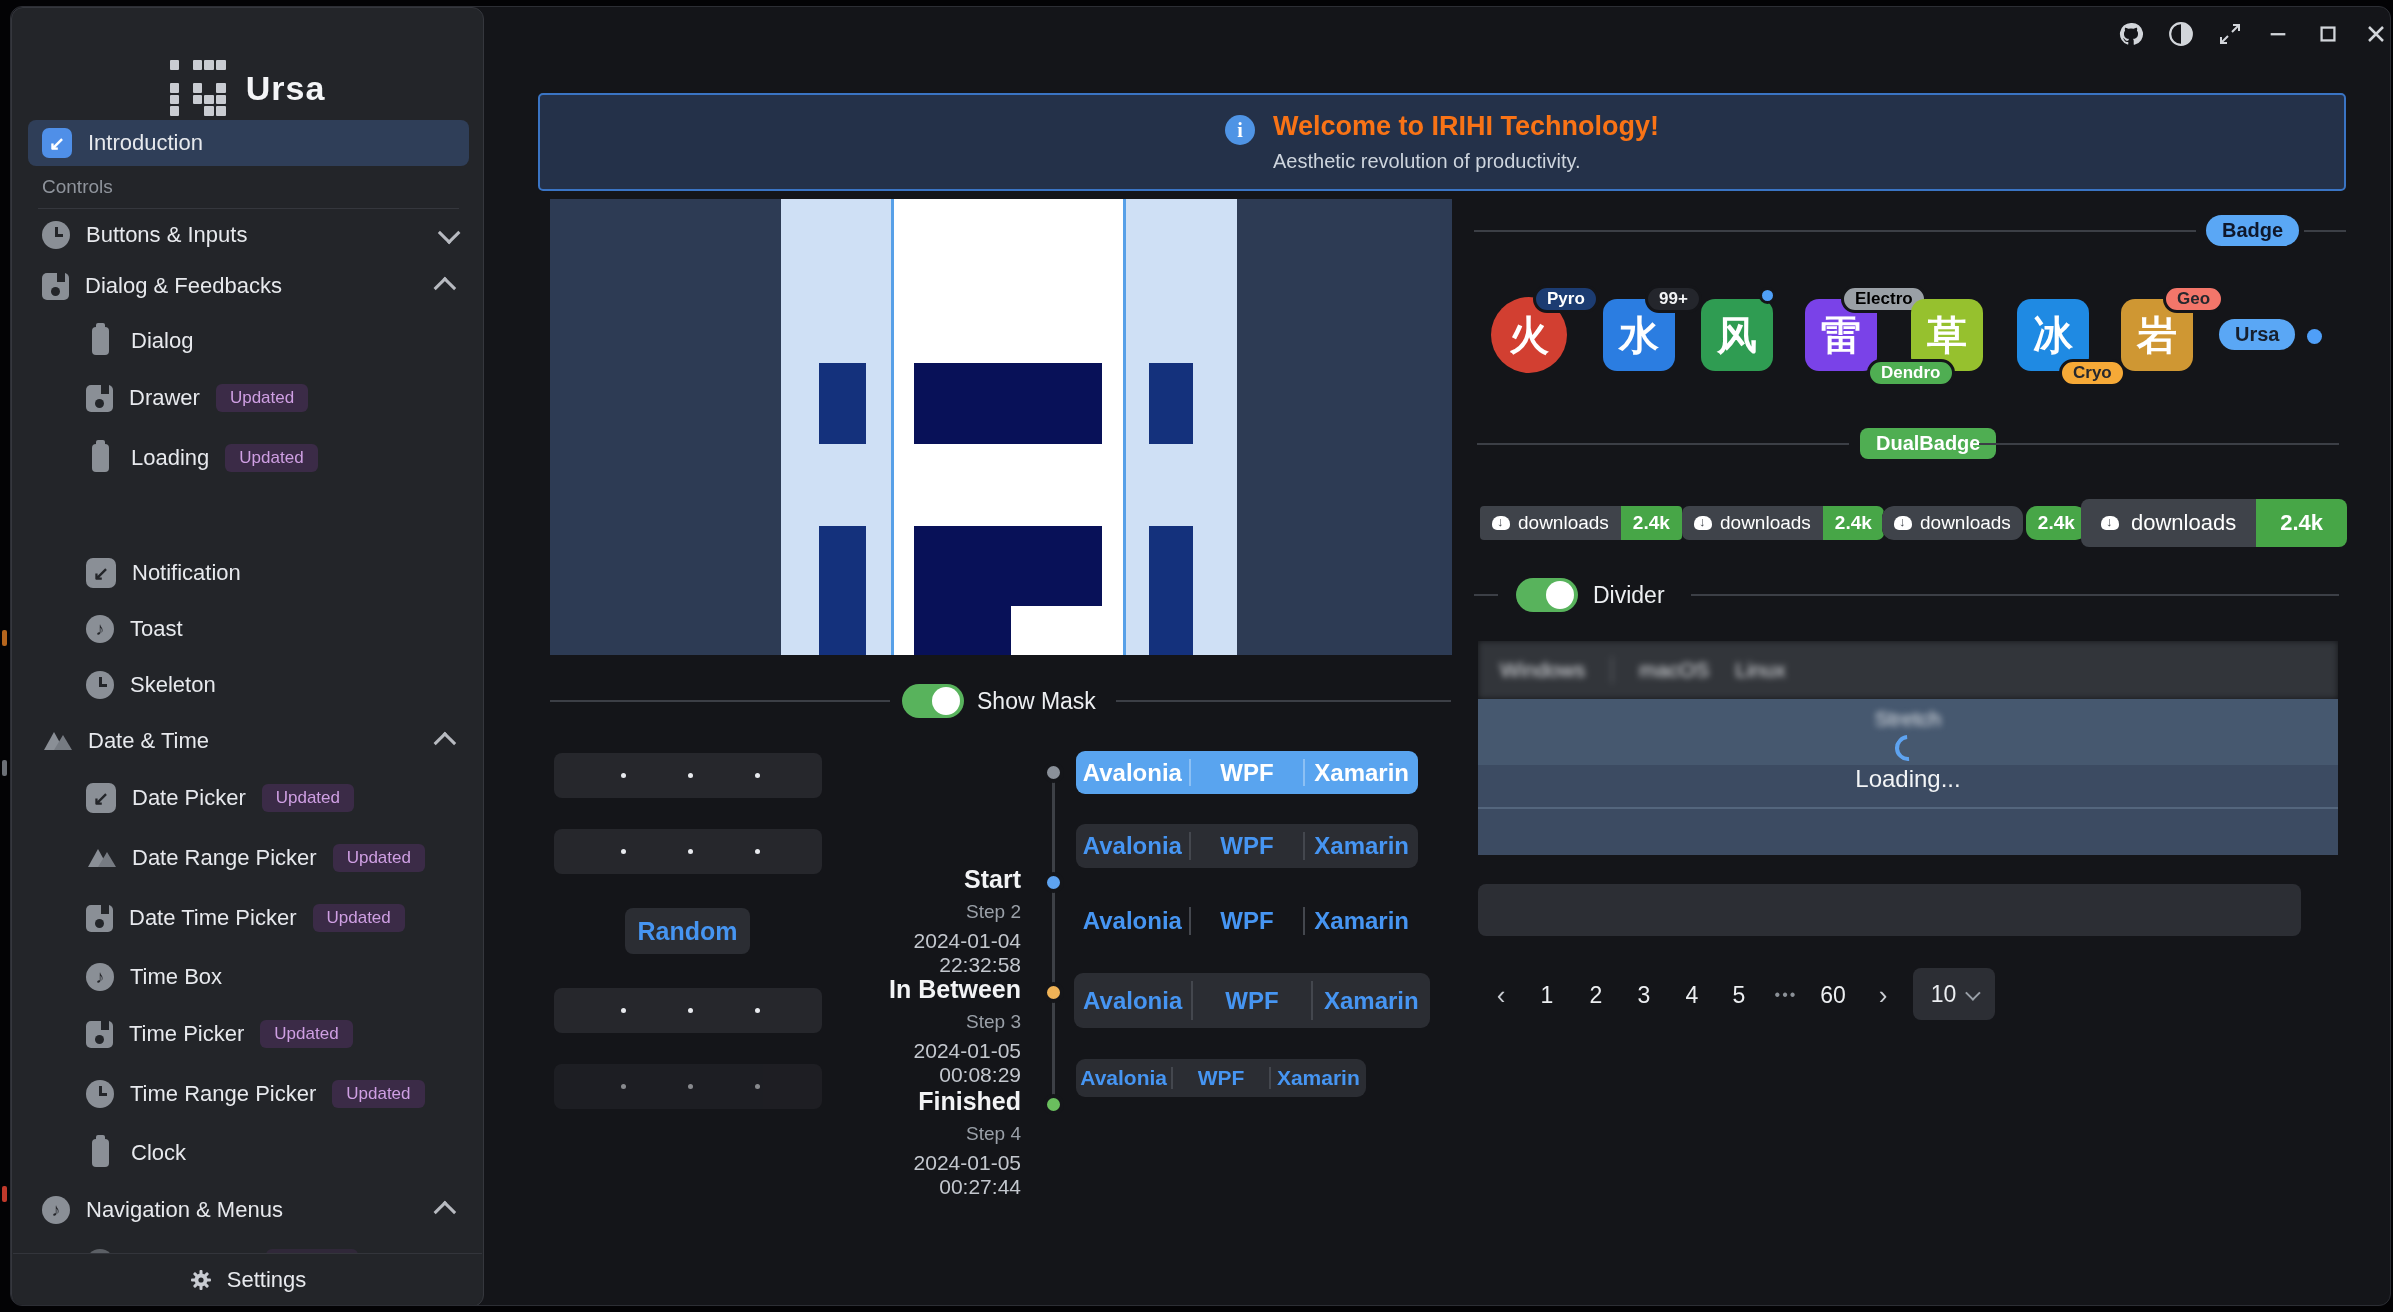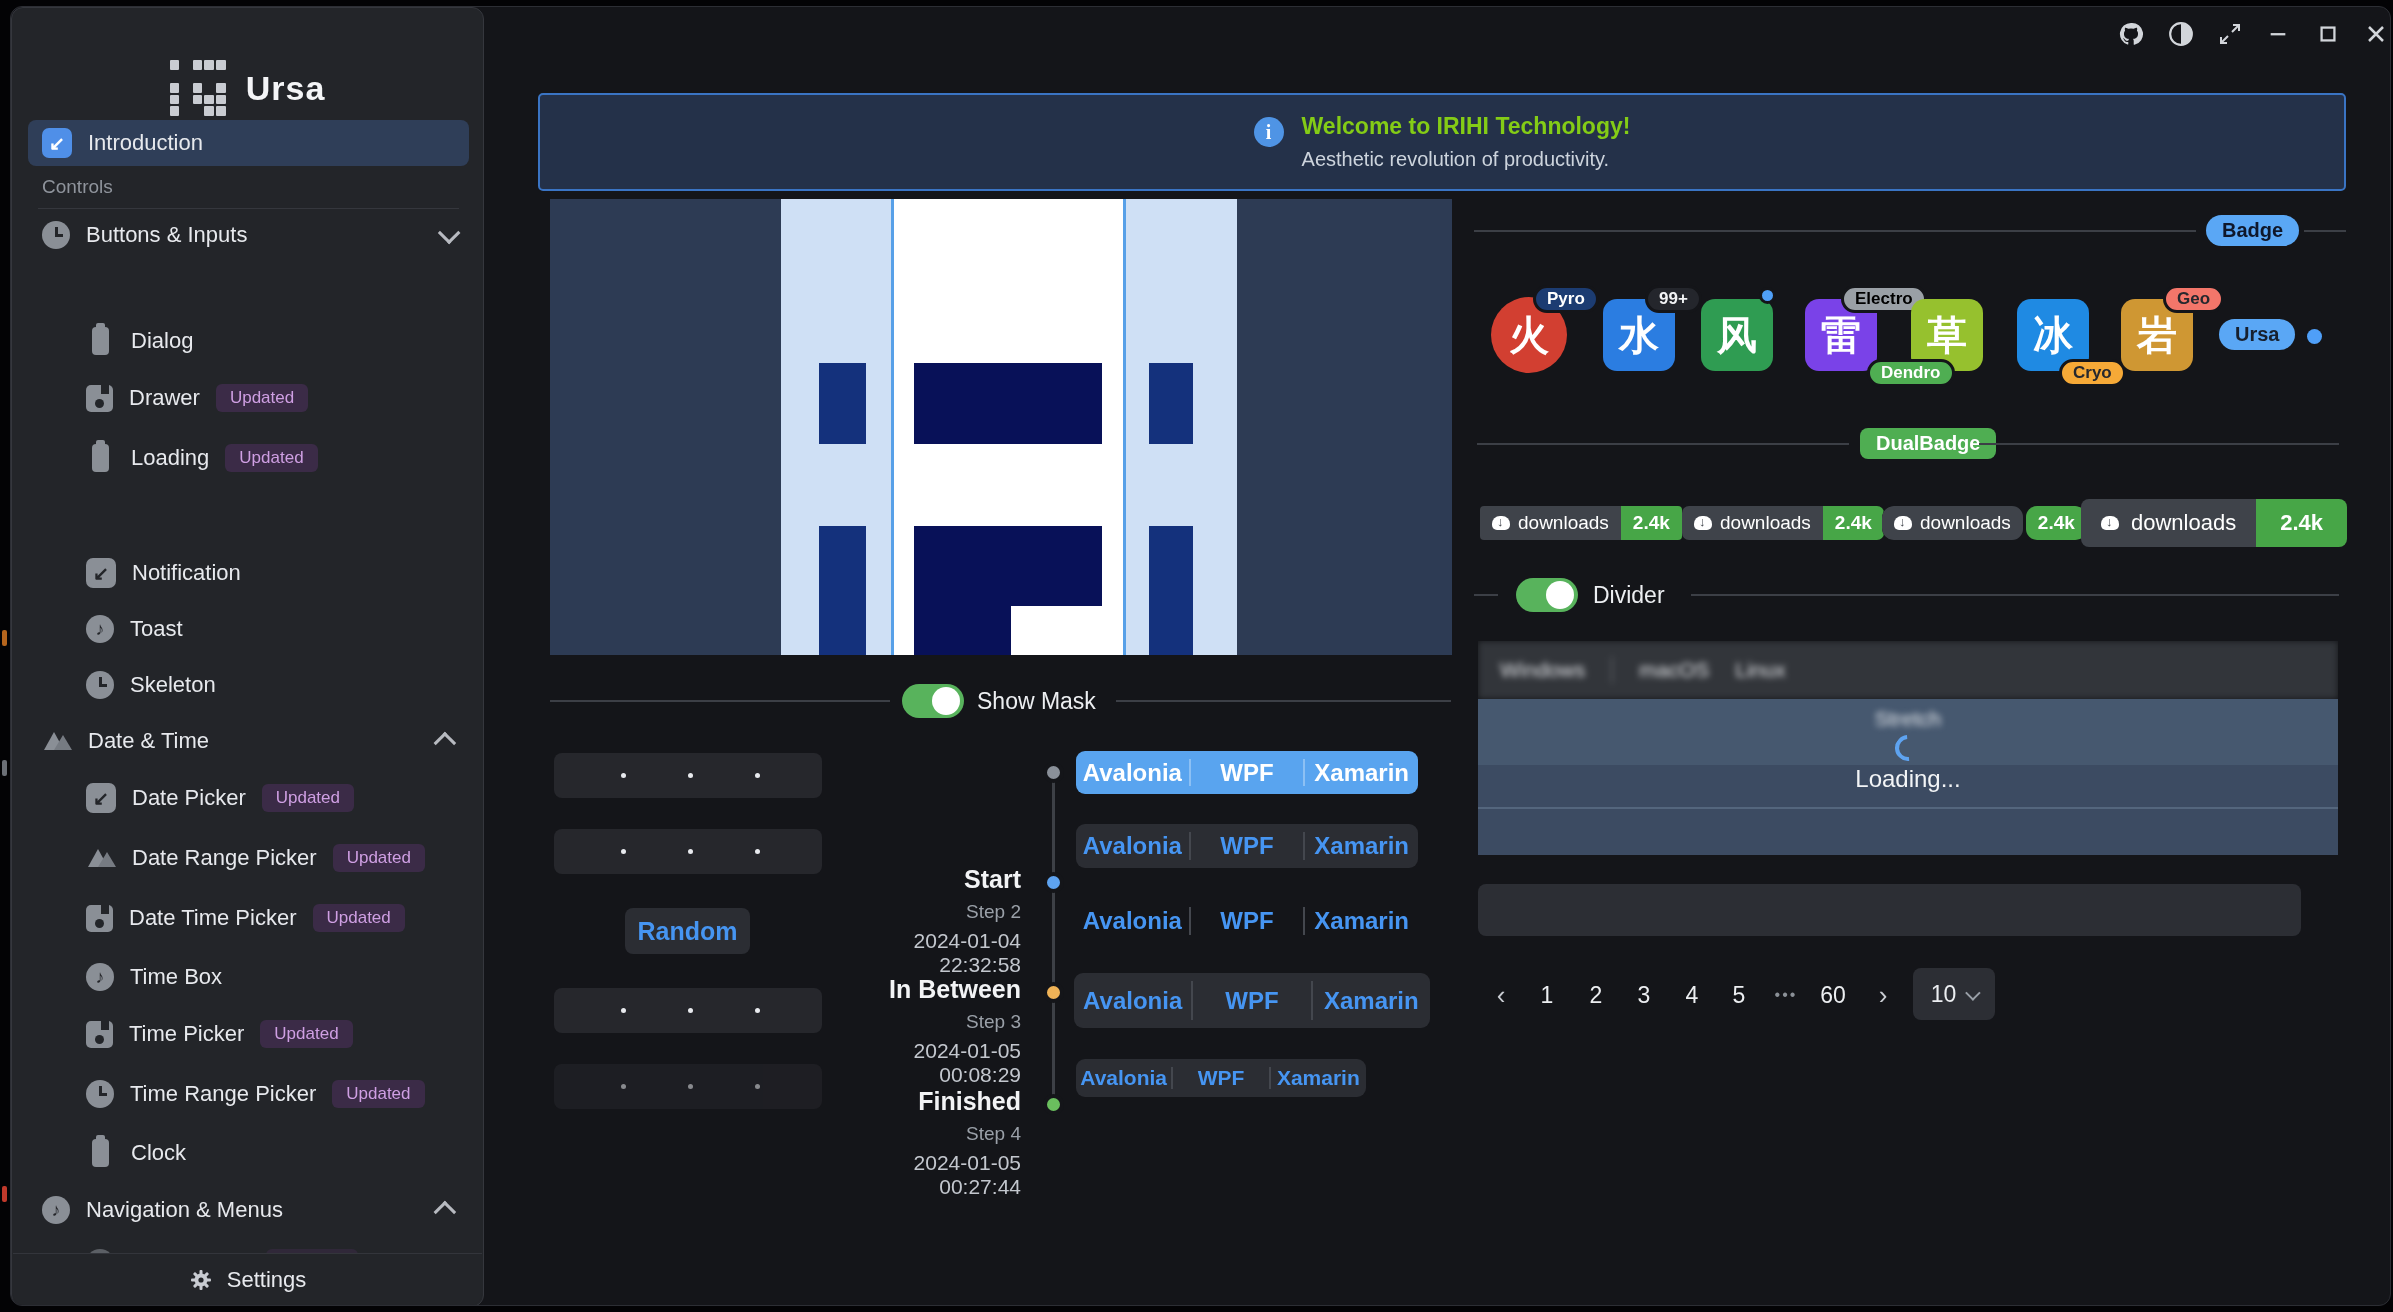--- a/index.html
+++ b/index.html
@@ -68,21 +68,21 @@
                border-top:1px solid #33353b; display:flex; align-items:center; justify-content:center;
                gap:14px; color:#e7e9ed; font-size:22px; border-radius:0 0 12px 12px; }
 
   
   #banner { position:absolute; left:527px; top:86px; width:1808px; height:98px; background:#243149;
             border:2px solid #3a74c4; border-radius:5px; display:flex; align-items:center; justify-content:center; }
   .banner-inner { display:flex; gap:18px; align-items:flex-start; }
   .info-ic { width:30px; height:30px; border-radius:50%; background:#4f94e5; color:#fff; font-weight:bold;
              font-size:20px; display:flex; align-items:center; justify-content:center; margin-top:4px;
              font-family:"Liberation Serif", serif; }
-  .banner-title { color:#84cc16; font-size:23px; font-weight:bold; }
+  .banner-title { color:#f97316; font-size:27px; font-weight:bold; }
   .banner-sub { color:#cdd4dd; font-size:20px; margin-top:8px; }
 
   
   #hero { position:absolute; left:539px; top:192px; width:902px; height:456px; background:#2d3b54; overflow:hidden; }
   .band-light { position:absolute; top:0; bottom:0; background:#cfe0f5; }
   .band-white { position:absolute; top:0; bottom:0; background:#ffffff; }
   .vline { position:absolute; top:0; bottom:0; width:3px; background:#57a0e8; }
   .blk { position:absolute; background:#081158; }
   .blk.side { background:#14317c; }
 
@@ -243,20 +243,25 @@
       <span>Introduction</span>
     </div>
     <div class="grp-label" style="top:168px;">Controls</div>
     <div class="sdiv" style="top:200px;"></div>
 
     <div class="srow" style="top:204px;">
       <span class="ic ic-clock"></span>
       <span>Buttons &amp; Inputs</span>
       <span class="chev down"></span>
     </div>
+    <div class="srow" style="top:255px;">
+      <span class="ic ic-floppy"></span>
+      <span>Dialog &amp; Feedbacks</span>
+      <span class="chev up"></span>
+    </div>
     <div class="srow child" style="top:310px;">
       <span class="ic ic-batt"></span>
       <span>Dialog</span>
     </div>
     <div class="srow child" style="top:367px;">
       <span class="ic ic-floppy"></span>
       <span>Drawer</span>
       <span class="upd">Updated</span>
     </div>
     <div class="srow child" style="top:427px;">

